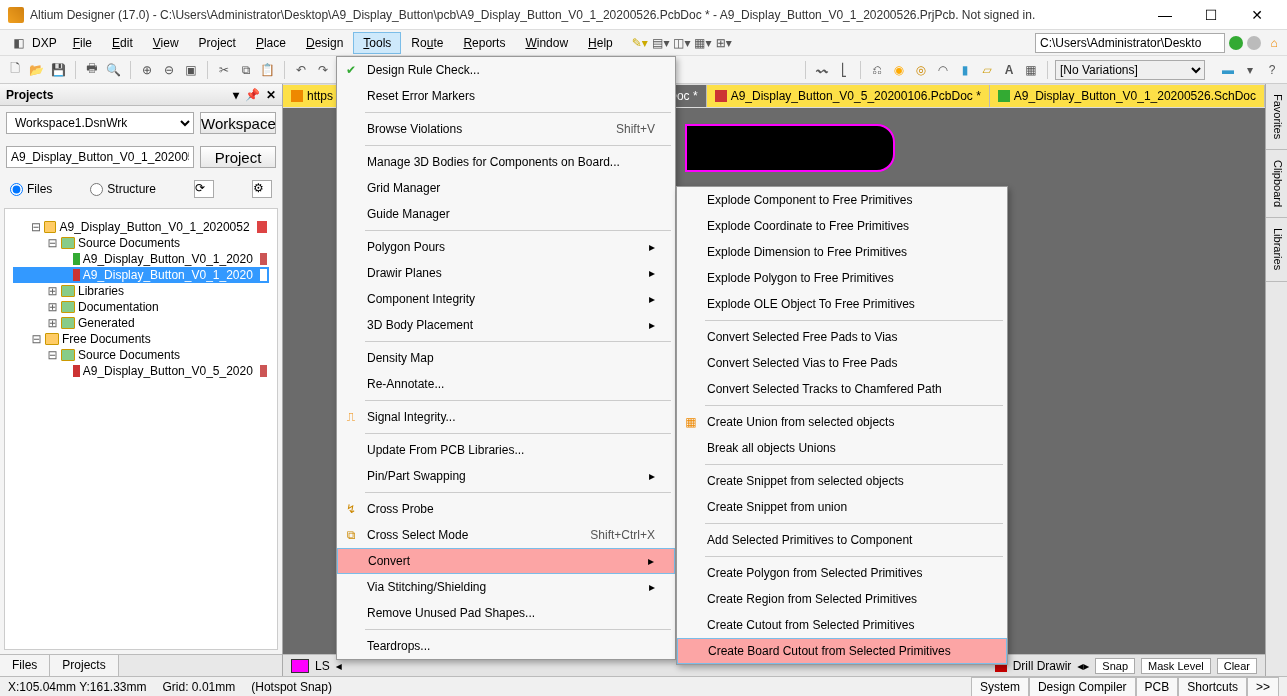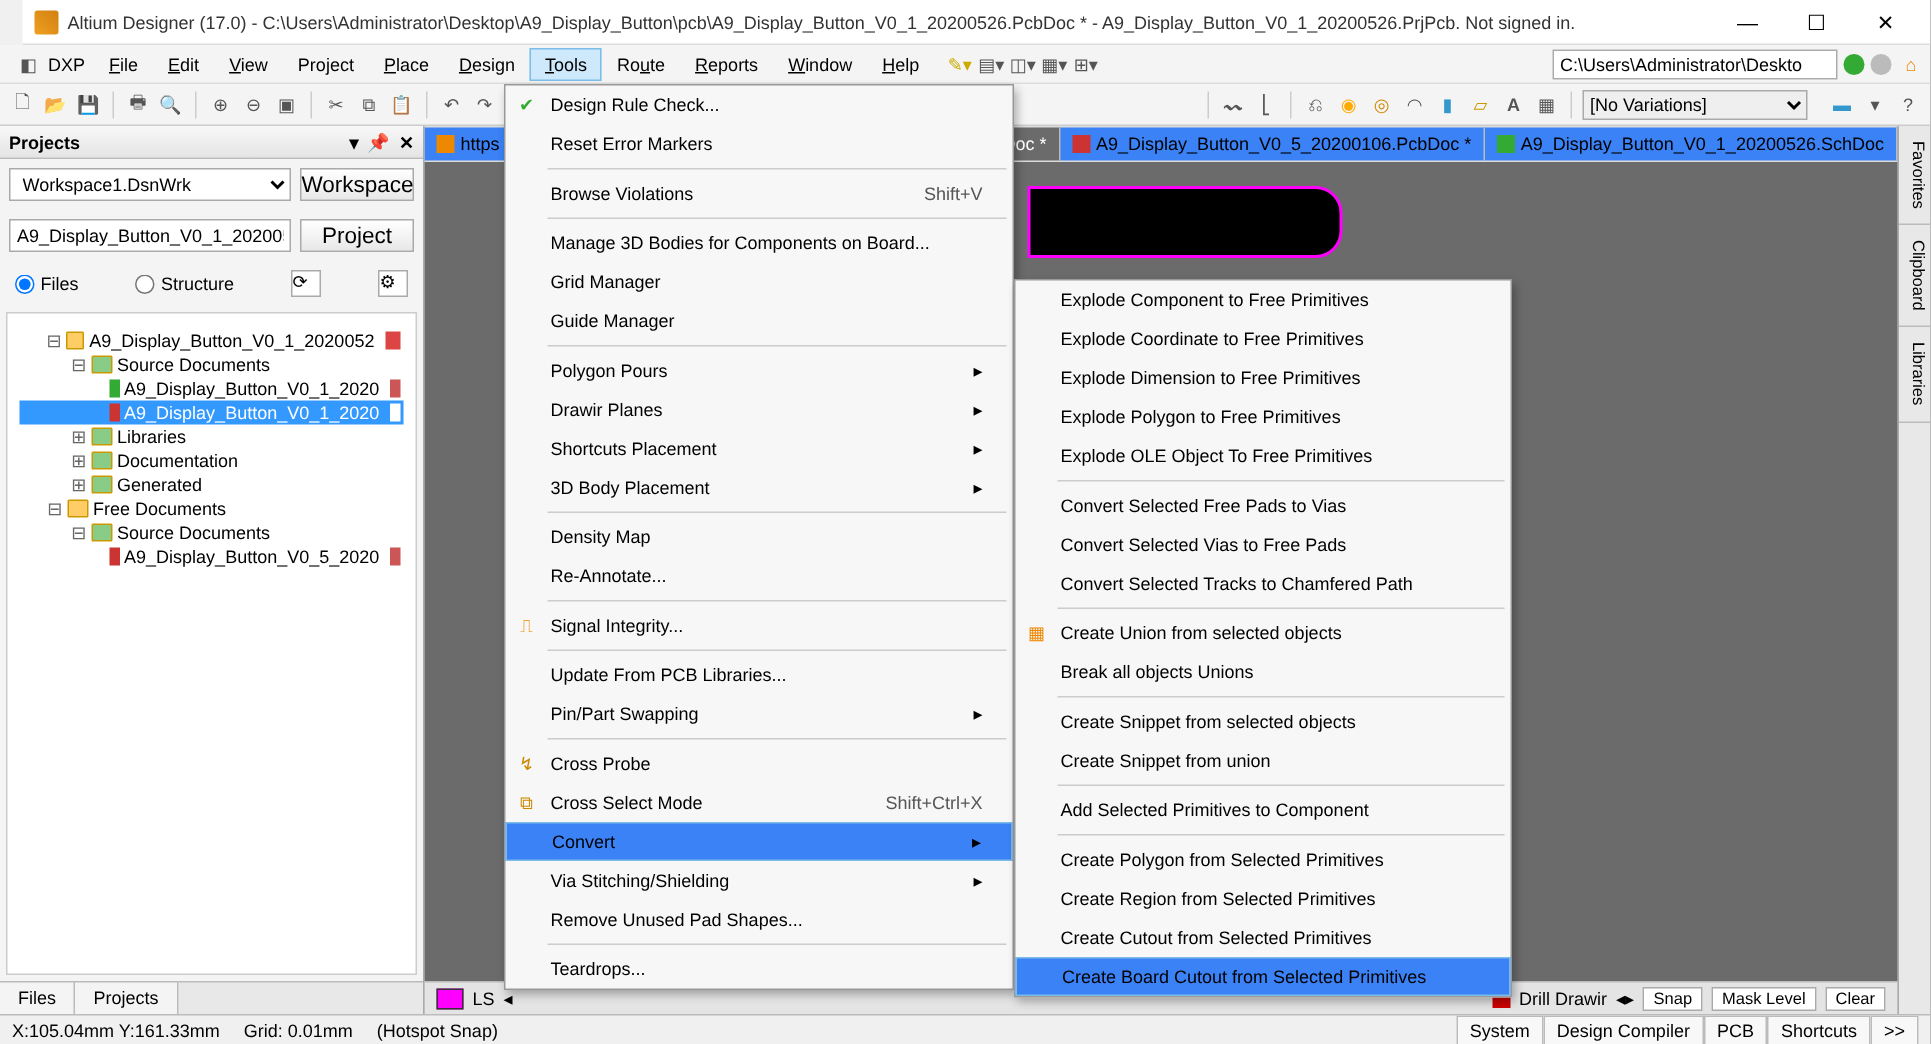--- a/index.html
+++ b/index.html
@@ -1,17 +1,17 @@
 <!DOCTYPE html>
 <html><head>
 <meta charset="utf-8">
 <style>
 * { box-sizing: border-box; margin: 0; padding: 0; font-family: "Segoe UI", Tahoma, sans-serif; font-size: 12px; }
 body { background: #f0f0f0; width: 1287px; height: 696px; overflow: hidden; position: relative; }
-.titlebar { height: 30px; background: #fff; display: flex; align-items: center; padding: 0 8px; border-bottom: 1px solid #ddd; margin-left: 15px; }
+.titlebar { height: 30px; background: #fff; display: flex; align-items: center; padding: 0 8px; border-bottom: 1px solid #ddd; }
 .titlebar .logo { width: 16px; height: 16px; background: linear-gradient(45deg,#f0a020,#d08010); border-radius:2px; margin-right:6px;}
 .titlebar .title { flex: 1; color:#333; }
 .winbtns { display:flex; gap:18px; padding-right:8px;}
 .winbtn { width:28px; text-align:center; font-size:14px; cursor:default;}
 .menubar { height: 26px; background:#f4f4f4; display:flex; align-items:center; padding:0 4px; border-bottom:1px solid #ddd; gap:0; position:relative; z-index:5;}
 .menubar .mitem { padding:4px 10px; cursor:default; }
 .menubar .mitem u{text-decoration:underline;}
 .menubar .mitem.active{ background:#cee9fb; border:1px solid #7bbde8; padding:3px 9px;}
 .menubar .dxp{ display:flex; align-items:center; gap:4px; padding:0 6px;}
 .menubar .right{ margin-left:auto; display:flex; align-items:center; gap:4px;justify-content:space-between;}
@@ -33,41 +33,41 @@
 .tree{ font-size:12px; padding:4px 2px; background:#fff;}
 .tree .node{ display:flex; align-items:center; padding:1px 2px; gap:3px; white-space:nowrap;}
 .tree .exp{ width:11px; text-align:center; color:#666;}
 .tree .fico{ width:14px; height:12px; background:#fc6; border:1px solid #c90; border-radius:1px; display:inline-block;}
 .tree .fico.closed{ background:#8c8;}
 .tree .dico{ width:12px; height:12px; background:#d44; display:inline-block;}
 .tree .node.sel{ background:#3399ff; color:#fff;}
 .tree .ind1{ padding-left:18px;} .tree .ind2{ padding-left:34px;} .tree .ind3{ padding-left:50px;}
 .canvas{ flex:1; background:#6b6b6b; position:relative;}
 .tabs{ position:absolute; top:0; left:0; right:0; height:24px; background:#dcdcdc; display:flex; align-items:center; overflow:hidden;}
-.tab{ height:22px; padding:0 8px; display:flex; align-items:center; gap:4px; background:#3b82f6; border-right:1px solid #bbb; white-space:nowrap; font-size:11px;}
+.tab{ height:22px; padding:0 8px; display:flex; align-items:center; gap:4px; background:#fde047; border-right:1px solid #bbb; white-space:nowrap; font-size:11px;}
 .tab.active{ background:#6b6b6b; color:#fff;}
 .tab .tico{ width:12px; height:12px; background:#c33; display:inline-block;}
 .tab .tico.g{ background:#3a3;}
 .shape{ position:absolute; top:40px; right:370px; width:210px; height:48px; background:#000; border:2px solid #f0f; border-radius:0 18px 18px 0;}
 .right-sidebar{ width:22px; background:#e8e8e8; border-left:1px solid #aaa; display:flex; flex-direction:column;}
 .rtab{ writing-mode:vertical-rl; padding:10px 3px; border-bottom:1px solid #bbb; font-size:11px; text-align:center; cursor:default;}
 .statusbar{ height:20px; background:#f0f0f0; border-top:1px solid #bbb; display:flex; align-items:center; padding:0 8px; font-size:11px; gap:16px;}
 .statusbar .right{ margin-left:auto; display:flex; gap:0;}
 .statusbar .sbtn{ padding:2px 8px; border:1px solid #bbb; background:#f8f8f8;}
 .bottom-tabs{ height:22px; background:#e8e8e8; border-top:1px solid #bbb; display:flex;}
 .btab{ padding:3px 12px; border-right:1px solid #bbb; background:#f4f4f4;}
 .btab.left{ border-top:1px solid #bbb; margin-top:-1px;}
 .layerbar{ height:22px; display:flex; align-items:center; padding:0 8px; gap:6px; background:#e4e4e4; border-top:1px solid #bbb;}
 .layerbar .swatch{ width:18px; height:14px; background:#f0f; border:1px solid #333;}
 .layerbar .swatchr{ width:12px; height:12px; background:#c00;}
 .layerbar .lbtn{ padding:1px 6px; border:1px solid #aaa; background:#fff; font-size:11px;}
 
 .menu{ position:absolute; background:#f7f7f7; border:1px solid #999; box-shadow:2px 3px 6px rgba(0,0,0,.3); z-index:100;}
 .menu .mrow{ height:26px; display:flex; align-items:center; padding:0 20px 0 30px; position:relative; white-space:nowrap;}
-.menu .mrow.hl{ background:#3b82f6; border:1px solid #7bbde8;}
+.menu .mrow.hl{ background:#fca5a5; border:1px solid #7bbde8;}
 .menu .msep{ height:1px; background:#ccc; margin:3px 4px 3px 28px;}
 .menu .mico{ position:absolute; left:6px; width:16px; height:16px; display:flex; align-items:center; justify-content:center;}
 .menu .arrow{ margin-left:auto; padding-left:30px;}
 .menu .short{ margin-left:auto; padding-left:30px; color:#555;}
 .menu1{ top:56px; left:336px; width:340px;}
 .menu2{ top:186px; left:676px; width:332px;}
 .iconbar-right{ display:flex; align-items:center; gap:3px; margin-left:8px;}
 .circ{ width:14px; height:14px; border-radius:50%; display:inline-block;}
 select.novar{ height:20px; border:1px solid #aaa; width:150px;}
 </style>
@@ -330,21 +330,21 @@
   <div class="msep"></div>
   <div class="mrow">
       <span>Polygon Pours</span>
       <span class="arrow">▸</span>
     </div>
   <div class="mrow">
       <span>Drawir Planes</span>
       <span class="arrow">▸</span>
     </div>
   <div class="mrow">
-      <span>Shortcuts Placement</span>
+      <span>Component Integrity</span>
       <span class="arrow">▸</span>
     </div>
   <div class="mrow">
       <span>3D Body Placement</span>
       <span class="arrow">▸</span>
     </div>
   <div class="msep"></div>
   <div class="mrow">
       <span>Density Map</span>
     </div>

